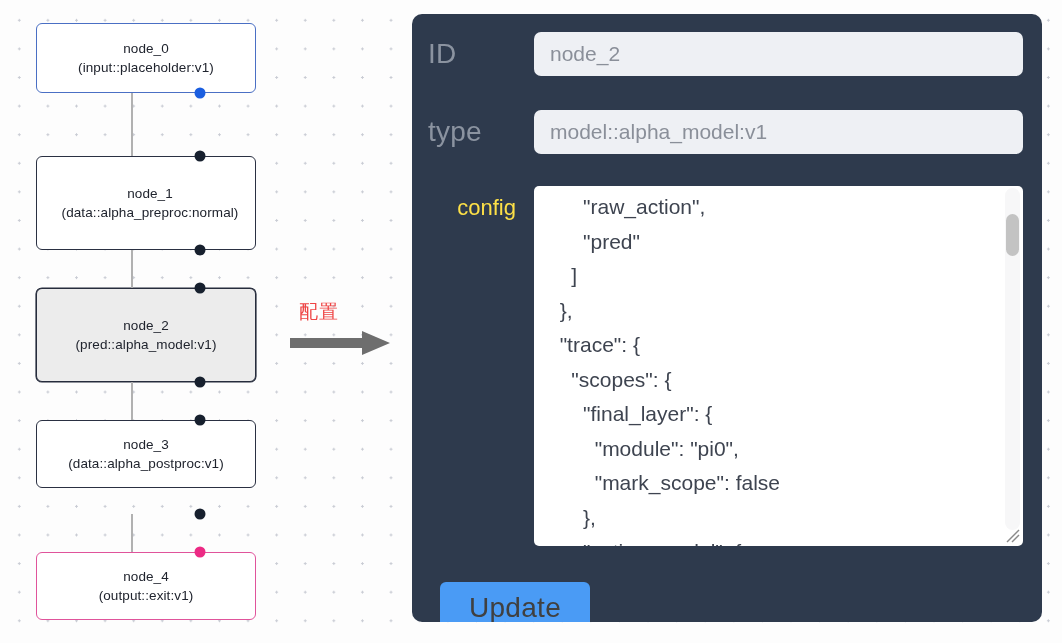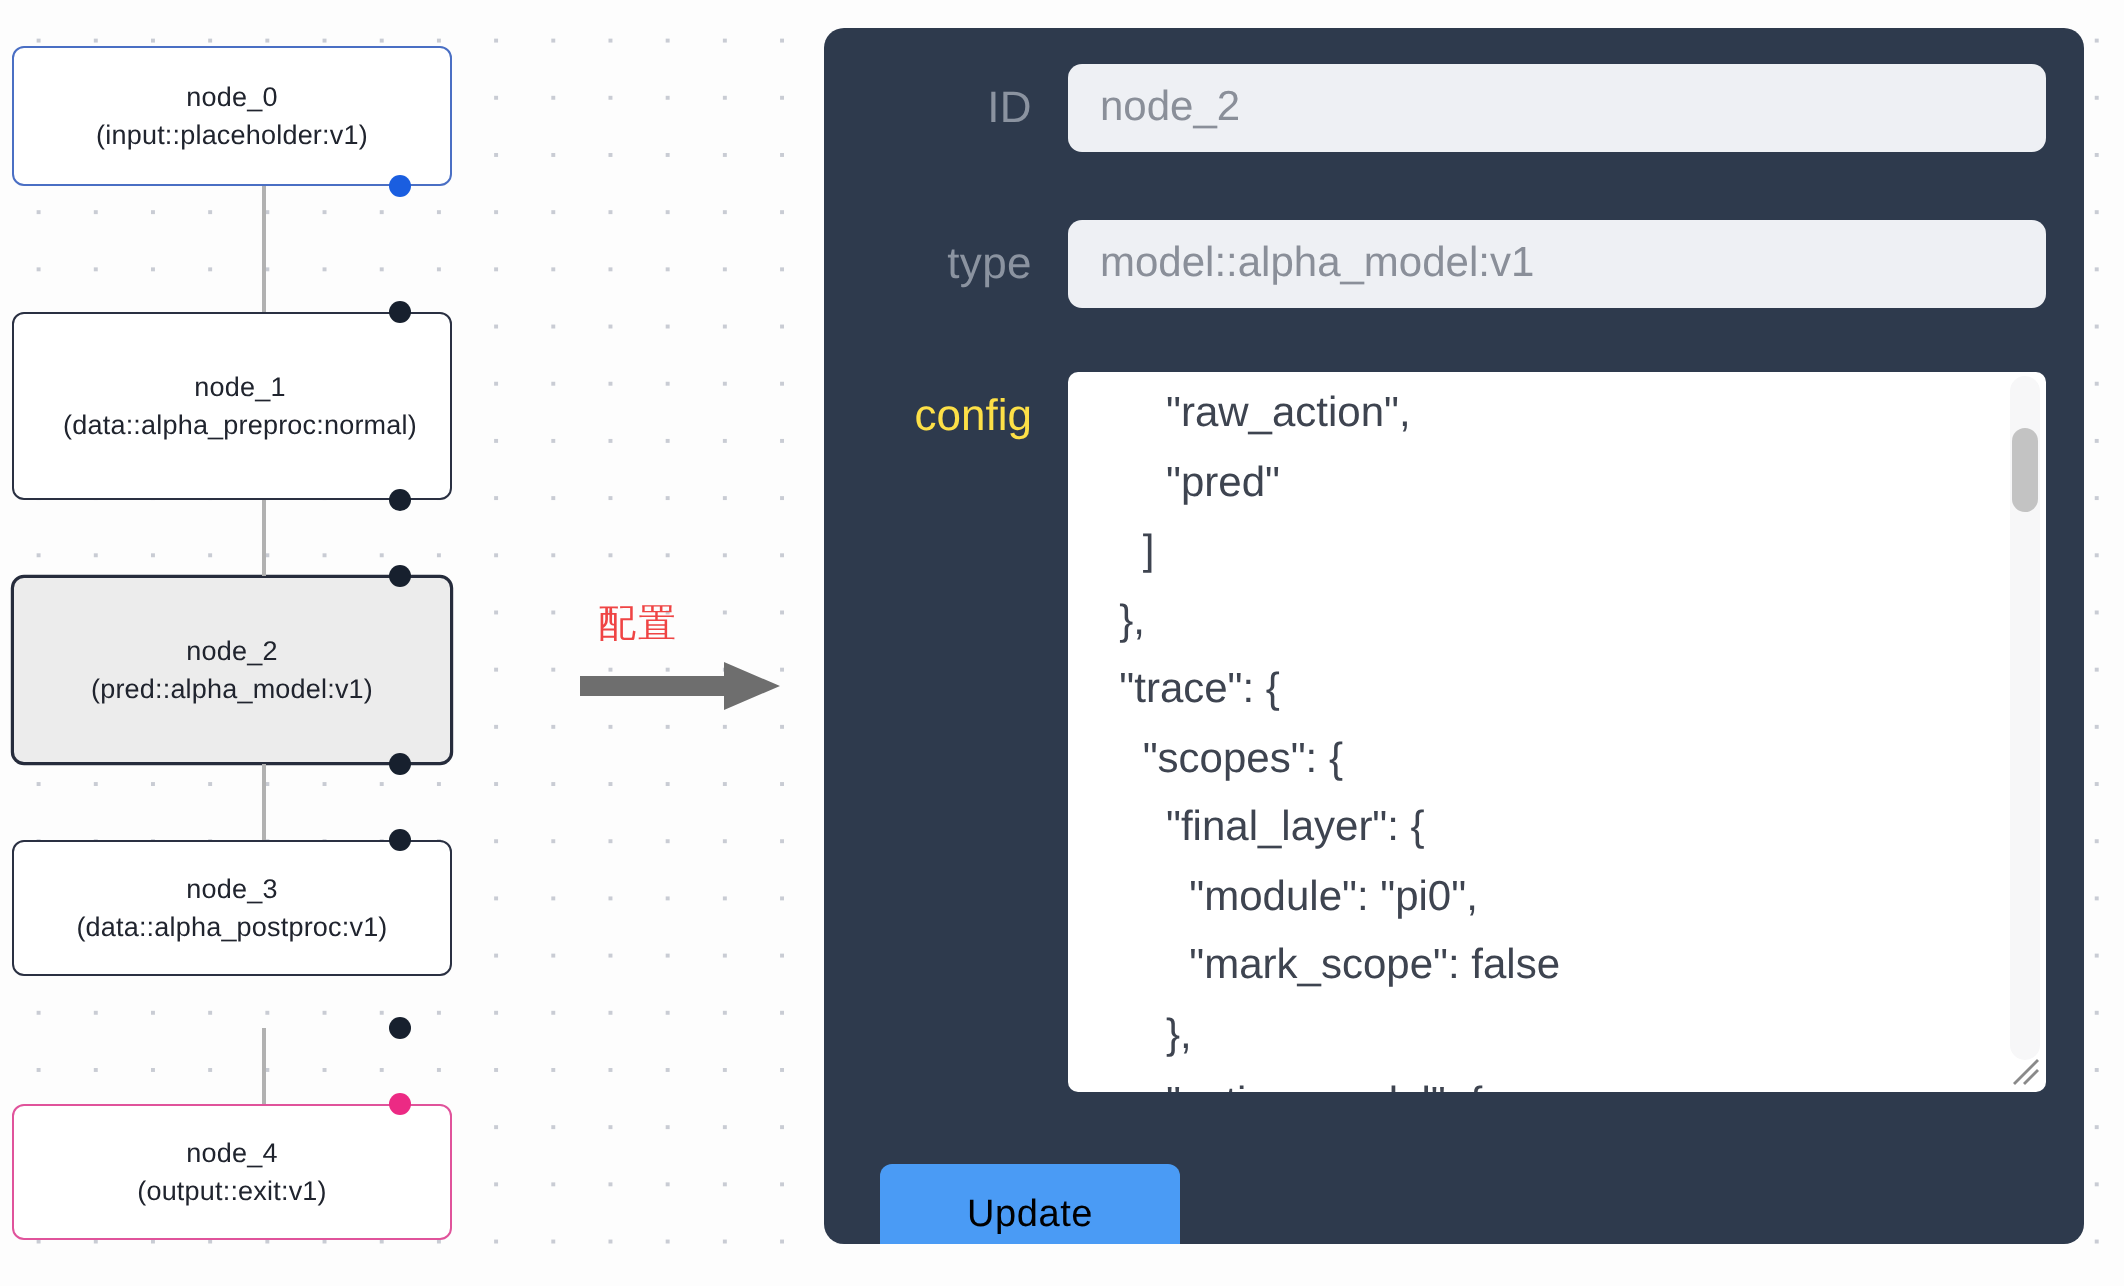--- a/index.html
+++ b/index.html
@@ -39,21 +39,21 @@
     background-color: #fdfdfd;
     background-image: radial-gradient(#c9ccd4 1.05px, transparent 1.15px);
     background-size: 28.6px 28.6px;
     background-position: 5px 6px;
   }
 
   .node {
     position: absolute;
     box-sizing: border-box;
     width: 220px;
-    left: 6px;
+    left: 36px;
     border-radius: 6px;
     background: #ffffff;
     border: 1.6px solid #2a3042;
     display: flex;
     flex-direction: column;
     align-items: center;
     justify-content: center;
     text-align: center;
     color: #20242e;
     font-size: 13.5px;
@@ -122,25 +122,24 @@
     border-radius: 10px;
     overflow: hidden;
   }
   .field-row {
     position: absolute;
     display: flex;
     align-items: flex-start;
   }
   .field-label {
     width: 106px;
-    text-align: right;
     padding-right: 18px;
     box-sizing: border-box;
     color: #8b93a0;
-    font-size: 22px;
+    font-size: 28px;
     line-height: 44px;
     letter-spacing: .2px;
   }
   .field-input {
     box-sizing: border-box;
     width: 489px;
     height: 44px;
     background: #eef0f4;
     border: none;
     border-radius: 7px;
@@ -212,24 +211,24 @@
     height: 18px;
   }
 
   #update-button {
     position: absolute;
     left: 28px;
     top: 568px;
     width: 150px;
     height: 52px;
     background: #4a9bf5;
-    color: #000000;
+    color: #404040;
     border: none;
     border-radius: 6px;
-    font-size: 19px;
+    font-size: 28px;
     font-family: "Liberation Sans", sans-serif;
     letter-spacing: .3px;
     text-align: center;
     cursor: pointer;
   }
 </style>
 </head>
 <body>
 
 <div id="screen">

